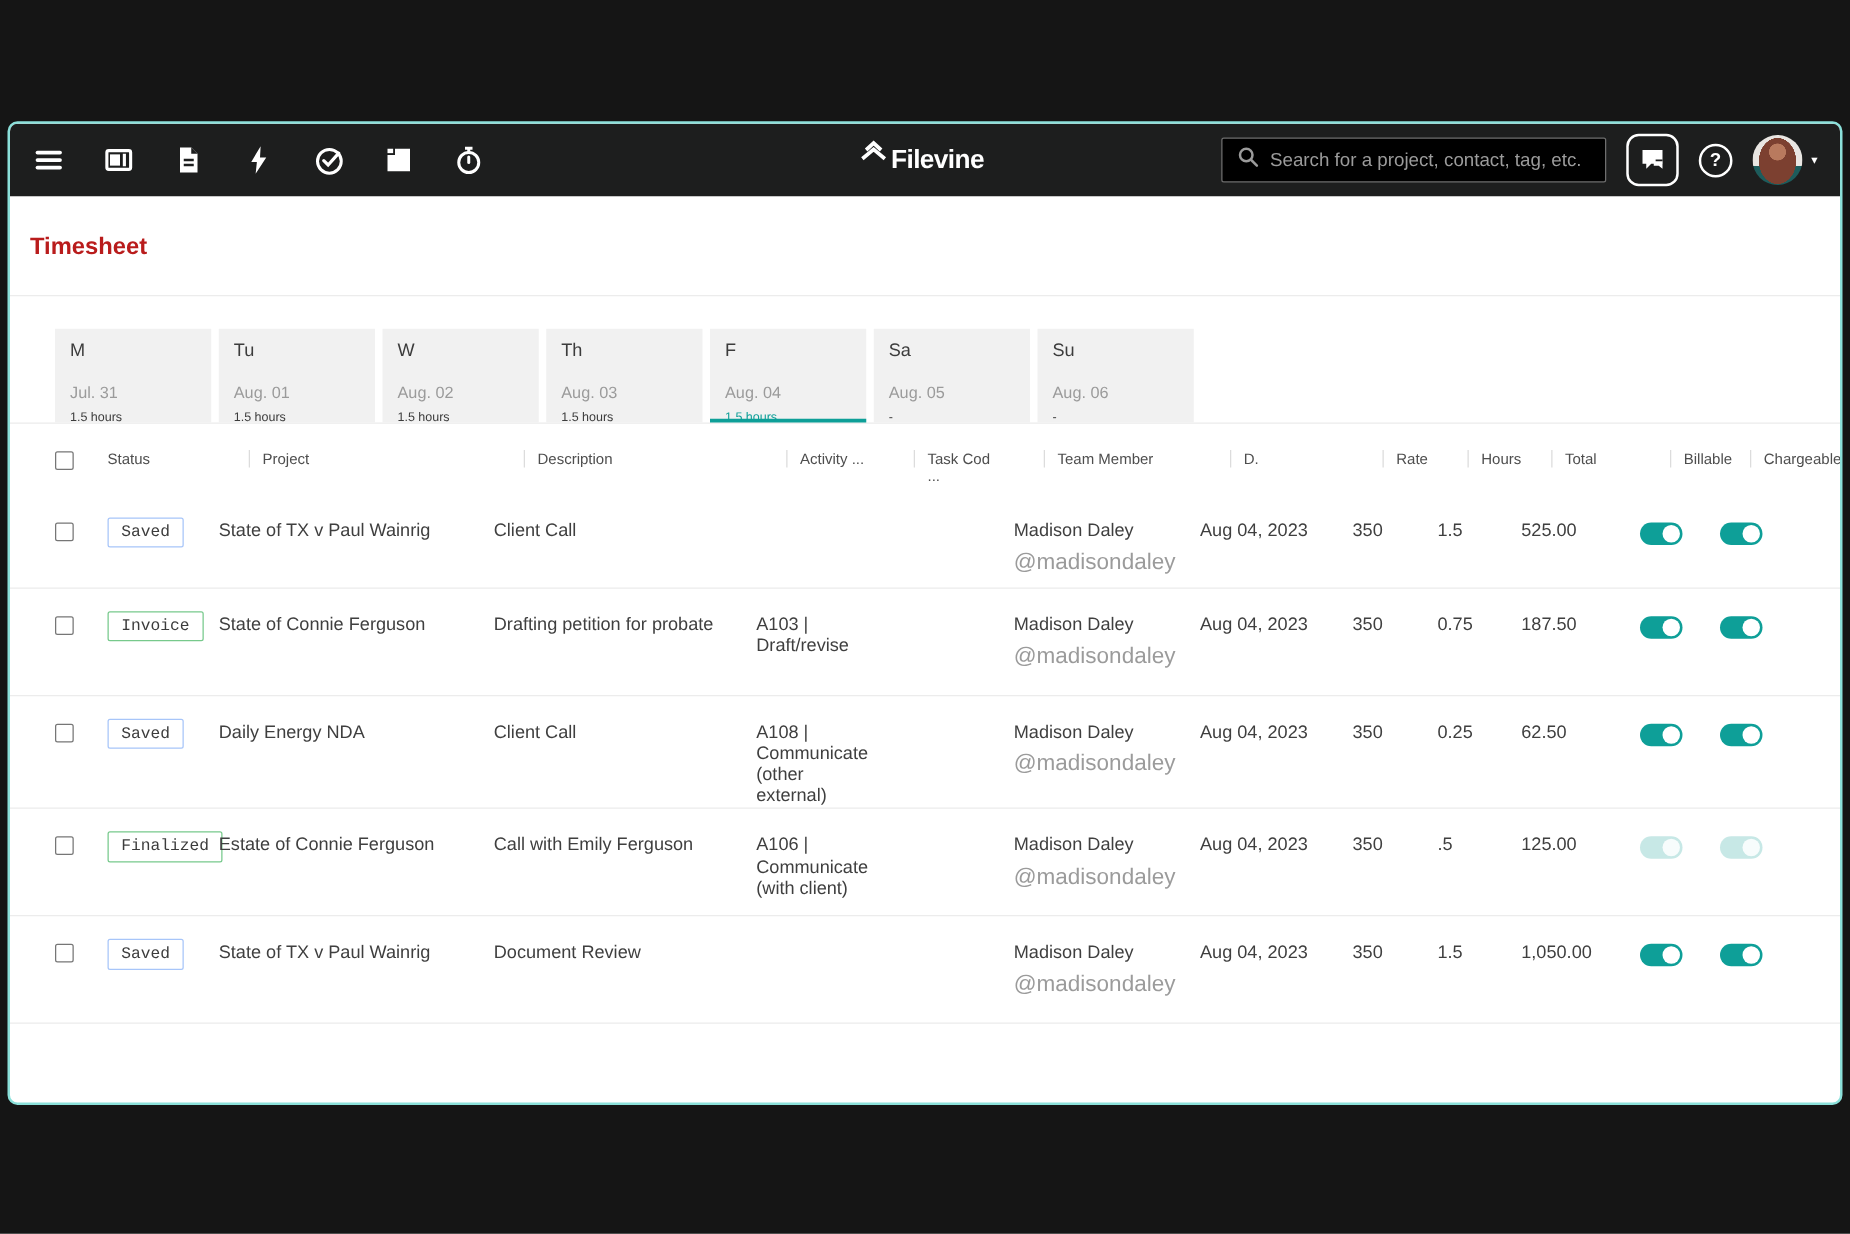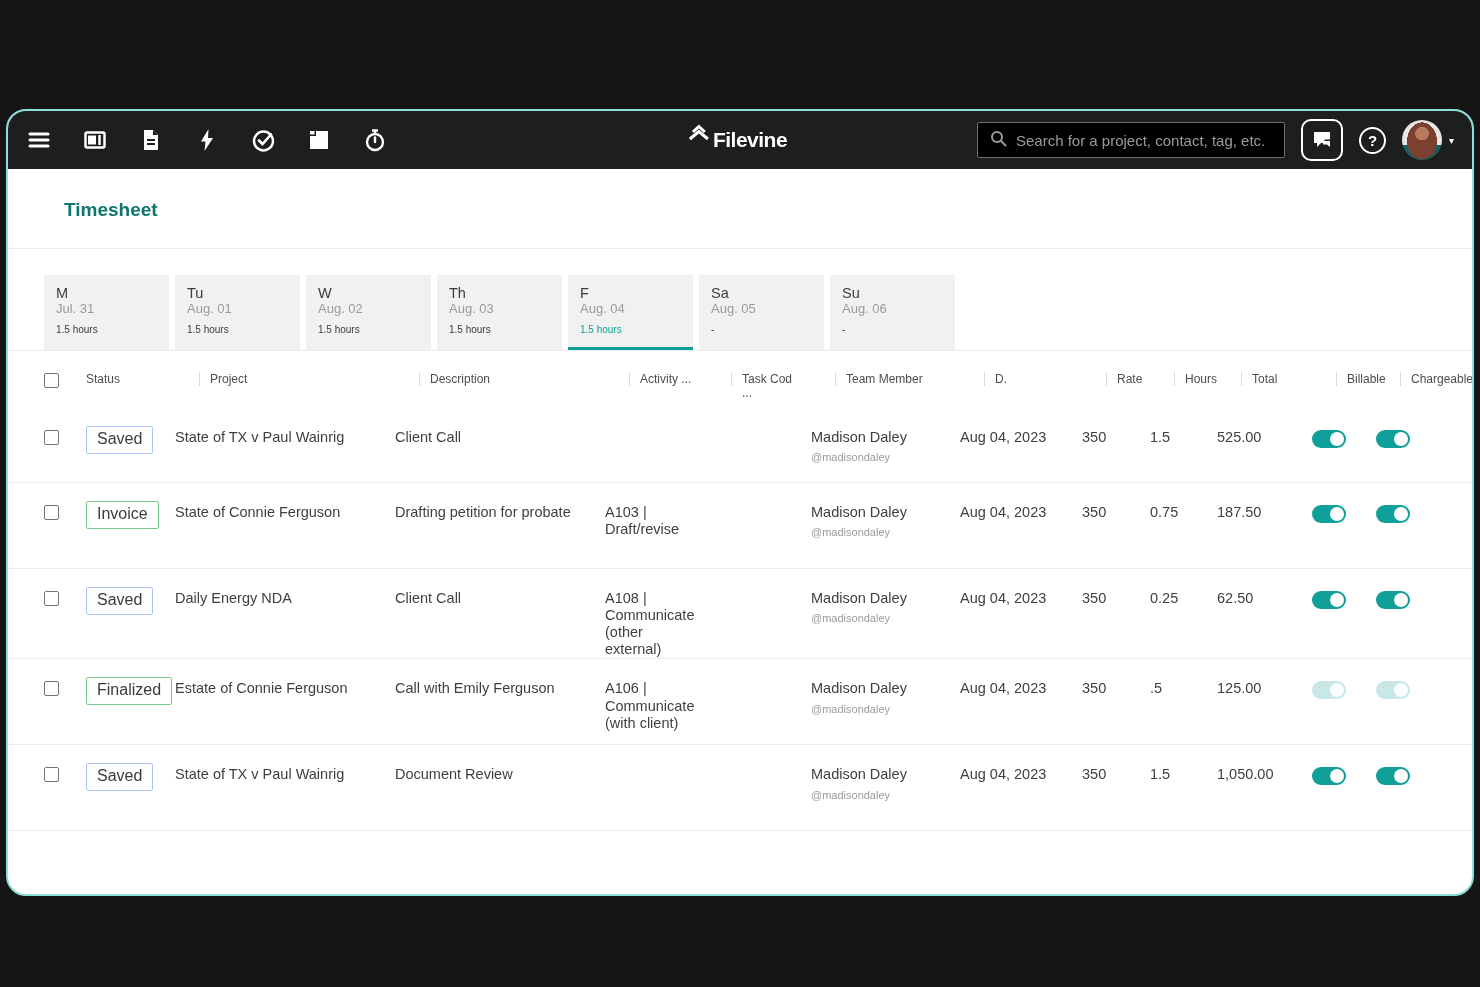--- a/index.html
+++ b/index.html
@@ -4,22 +4,22 @@
 <style>
   * { margin:0; padding:0; box-sizing:border-box; }
   html,body { width:1480px; height:987px; overflow:hidden; }
   body {
     background:#151515;
     font-family:"Liberation Sans", sans-serif;
     position:relative;
   }
   
   .app-frame {
-    position:absolute; left:6px; top:109px; width:1468px; height:787px;
-    background:#ffffff; border:2px solid #8BE0DA; border-radius:20px;
+    position:absolute; left:6px; top:97px; width:1468px; height:787px;
+    background:#ffffff; border:2px solid #8BE0DA; border-radius:8px;
     overflow:hidden;
   }
   
   .navbar {
     height:58px; background:#1D1E1E; display:flex; align-items:center;
     padding:0 18px 0 10px;
   }
   .nav-icons { display:flex; align-items:center; gap:14px; }
   .nav-icon-btn {
     width:42px; height:42px; display:flex; align-items:center; justify-content:center;
@@ -58,32 +58,32 @@
   .avatar {
     width:40px; height:40px; border-radius:50%;
     background:
       radial-gradient(circle at 50% 34%, #b97a5e 0 20%, rgba(0,0,0,0) 21%),
       radial-gradient(ellipse 42% 52% at 50% 52%, #7c4030 0 88%, rgba(0,0,0,0) 89%),
       linear-gradient(180deg, #e9e6e2 0 62%, #1d5c5c 63% 100%);
   }
   .caret-down { color:#fff; font-size:10px; }
   
   .page-title {
-    font-size:19px; font-weight:bold; color:#0f766e;
-    padding:30px 36px 27px 56px;
+    font-size:19px; font-weight:bold; color:#b91c1c;
+    padding:30px 36px 27px 16px;
   }
   .divider { height:1px; background:#ECECEC; }
   
   .cards-row { display:flex; gap:6px; padding:26px 36px 0 36px; }
   .day-card {
     width:125px; height:75px; background:#F1F1F1; padding:10px 12px 0 12px;
     cursor:pointer; position:relative;
   }
   .day-card .d-label { font-size:14.5px; color:#3C3C3C; }
-  .day-card .d-date { font-size:13px; color:#9B9B9B; margin-top:0; }
+  .day-card .d-date { font-size:13px; color:#9B9B9B; margin-top:17px; }
   .day-card .d-hours { font-size:10px; color:#3C3C3C; margin-top:8px; }
   .day-card.active { border-bottom:3px solid #0E9F98; }
   .day-card.active .d-hours { color:#0E9F98; }
   .entries-title { font-size:16.5px; font-weight:bold; color:#1E1E1E; padding:32px 36px 12px 36px; }
   
   .grid-row {
     display:grid;
     grid-template-columns:42px 89px 220px 210px 102px 104px 149px 122px 68px 67px 95px 64px 1fr;
     padding:0 36px; align-items:start;
   }
@@ -95,28 +95,28 @@
   }
   .checkbox {
     width:15px; height:15px; border:1.5px solid #767676; border-radius:2px;
     background:#fff; cursor:pointer; margin-top:1px;
   }
   .trow { min-height:86px; padding-top:21px; border-bottom:1px solid #ECECEC; }
   .trow:first-of-type { min-height:75px; }
   .tcell { font-size:14.5px; color:#3F3F3F; padding-right:10px; line-height:1.18; }
   .tcell.wrap { overflow-wrap:anywhere; }
   .status-badge {
-    display:inline-block; font-size:16px; color:#3C3C3C;
+    display:inline-block; font-size:13px; color:#3C3C3C;
     border:1px solid; border-radius:2px; padding:3px 10px 4px 10px;
-    background:#fff; cursor:pointer; margin-top:-3px;
+    background:#fff; cursor:pointer; margin-top:-3px;font-family:Liberation Mono, monospace;
   }
   .status-badge.blue { border-color:#A7C5F9; }
   .status-badge.green { border-color:#77C98C; }
   .member-name { font-size:14.5px; color:#3F3F3F; }
-  .member-handle { font-size:11px; color:#9B9B9B; margin-top:5px; }
+  .member-handle { font-size:18px; color:#9B9B9B; margin-top:5px; }
   .toggle {
     width:34px; height:18px; border-radius:9px; background:#0E9F98;
     position:relative; cursor:pointer; margin-top:1px;
   }
   .toggle::after {
     content:""; position:absolute; right:2px; top:2px; width:14px; height:14px;
     border-radius:50%; background:#fff;
   }
   .toggle.disabled { background:#C7E8E6; }
   .toggle.disabled::after { background:rgba(255,255,255,0.85); }

